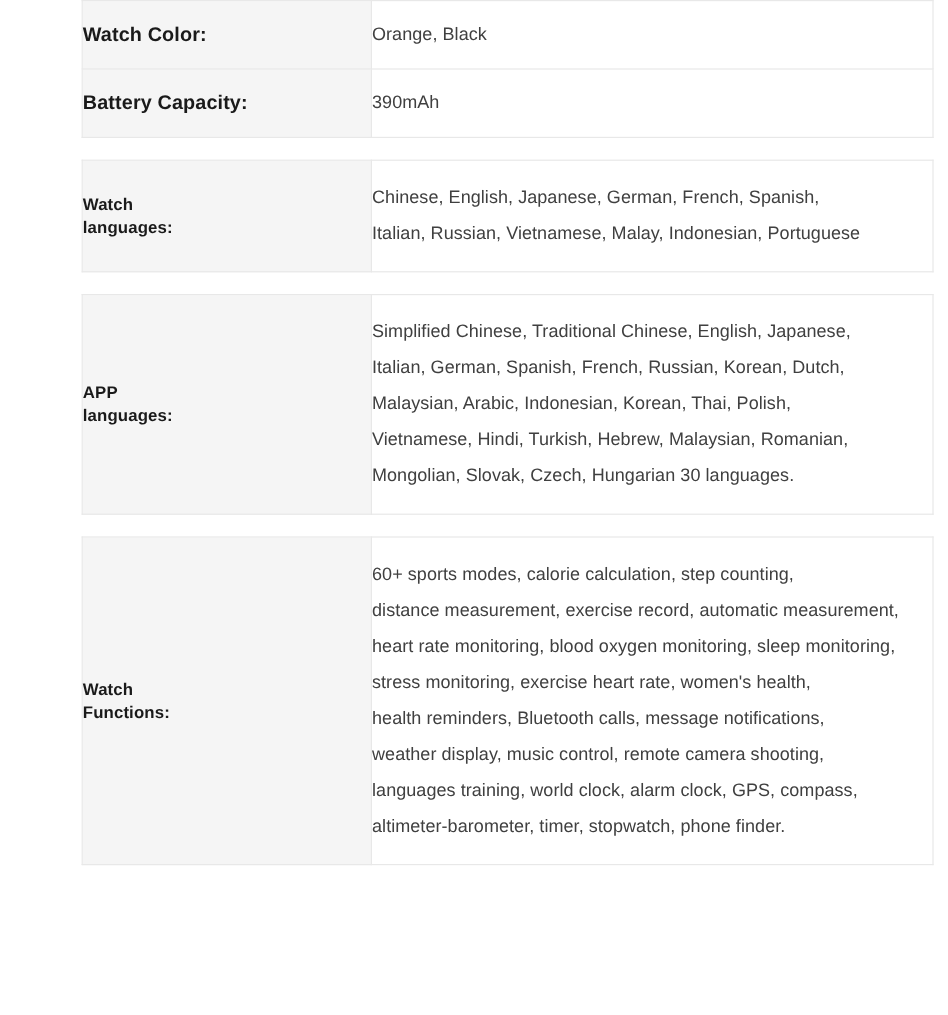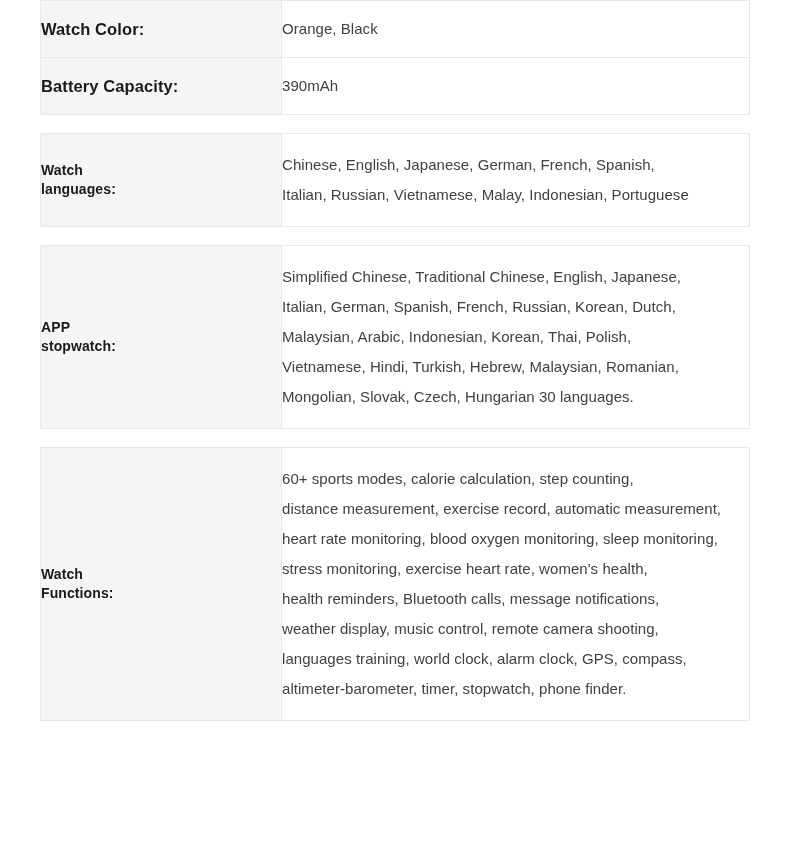--- a/index.html
+++ b/index.html
@@ -12,20 +12,21 @@
     height: 846px;
     font-family: "Liberation Sans", sans-serif;
     color: #262626;
     overflow: hidden;
   }
   .page {
     width: 626px;
     height: 846px;
     position: relative;
     background: #ffffff;
+    margin-left: 28px;
   }
   .spec-table {
     position: absolute;
     left: 40px;
     top: 0px;
     width: 710px;
     border-collapse: collapse;
     table-layout: fixed;
   }
   .spec-table td {
@@ -122,21 +123,21 @@
       </tr>
 
       <tr class="spacer-row">
         <td></td>
         <td></td>
       </tr>
 
       <tr class="tall">
         <td class="label-cell">
           <span class="label-wrap">APP
-stopwatch:</span>
+languages:</span>
         </td>
         <td class="value-cell">
           <span class="line">Simplified Chinese, Traditional Chinese, English, Japanese,</span>
           <span class="line">Italian, German, Spanish, French, Russian, Korean, Dutch,</span>
           <span class="line">Malaysian, Arabic, Indonesian, Korean, Thai, Polish,</span>
           <span class="line">Vietnamese, Hindi, Turkish, Hebrew, Malaysian, Romanian,</span>
           <span class="line">Mongolian, Slovak, Czech, Hungarian 30 languages.</span>
         </td>
       </tr>
 

